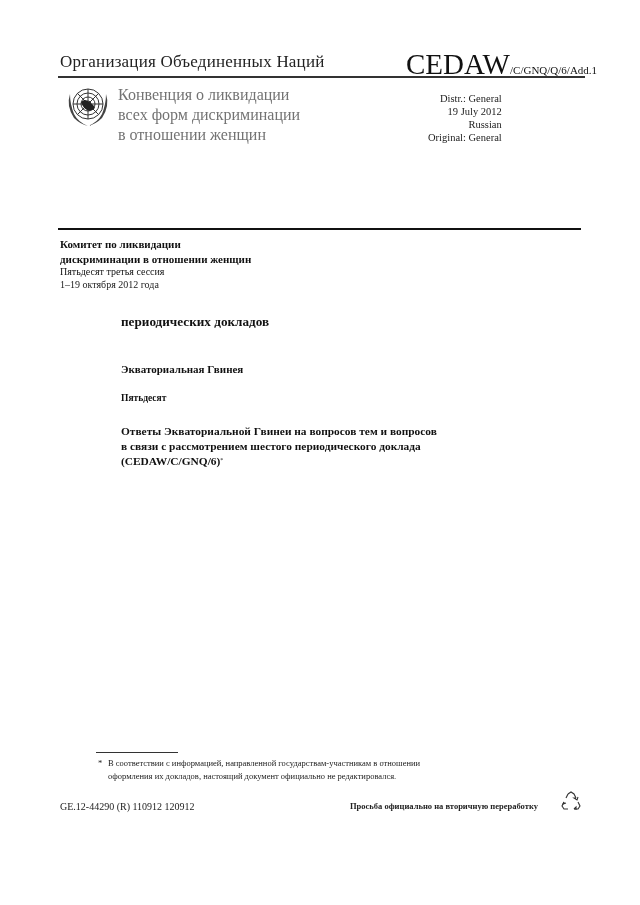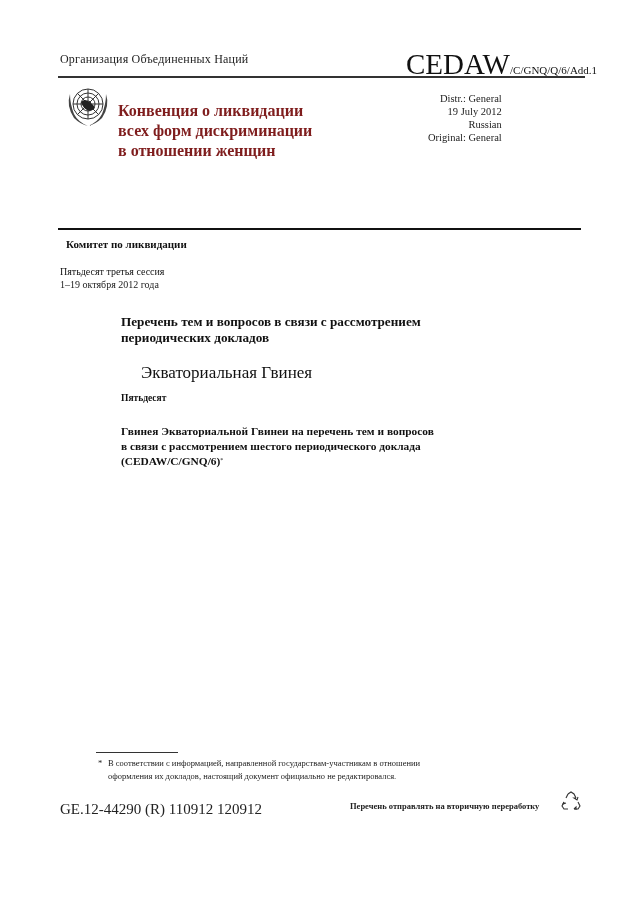--- a/index.html
+++ b/index.html
@@ -1,39 +1,39 @@
 <!DOCTYPE html>
 <html><head>
 <meta charset="utf-8">
 <style>
   html, body { margin:0; padding:0; }
   body { width:640px; height:905px; background:#ffffff; position:relative; overflow:hidden;
          font-family:"Liberation Serif","DejaVu Serif",serif; color:#111; }
   .abs { position:absolute; }
-  .org-name { left:60px; top:52px; font-size:12px; letter-spacing:0.2px; color:#222;text-align:center; }
+  .org-name { left:60px; top:52px; font-size:17px; letter-spacing:0.2px; color:#222;text-align:center; }
   .symbol { left:406px; top:48px; white-space:nowrap; color:#111; }
   .symbol .big { font-size:29px; }
   .symbol .small { font-size:11px; }
   .rule-top { left:58px; top:76px; width:527px; height:1.5px; background:#333; }
   .emblem { left:62px; top:80px; width:52px; height:52px; }
-  .conv-title { left:118px; top:85px; font-size:16px; font-weight:bold; line-height:20px; color:#7f1d1d;margin-top:16px; }
+  .conv-title { left:118px; top:85px; font-size:16px; font-weight:normal; line-height:20px; color:#737373; }
   .distr { left:428px; top:92px; font-size:10.5px; line-height:13px; color:#222;text-align:right; }
   .rule-thick { left:58px; top:228px; width:523px; height:2px; background:#111; }
-  .committee { left:60px; top:237px; font-size:11px; font-weight:bold; line-height:15px;margin-left:6px; }
+  .committee { left:60px; top:237px; font-size:11px; font-weight:bold; line-height:15px; }
   .session { left:60px; top:266px; font-size:10px; font-weight:normal; line-height:12px; }
   .dates { left:60px; top:278px; font-size:10px; line-height:13px; color:#222; }
   .list-title { left:121px; top:314px; font-size:13.2px; font-weight:bold; line-height:16px; }
-  .country { left:121px; top:363px; font-size:17px; font-weight:normal;margin-left:20px; }
+  .country { left:121px; top:363px; font-size:11px; font-weight:bold; }
   .addendum { left:121px; top:393px; font-size:9.5px; font-weight:bold; }
   .replies { left:121px; top:424px; font-size:11.4px; font-weight:bold; line-height:14.5px; }
   .replies sup { font-size:6px; vertical-align:3px; font-weight:normal; }
   .fn-rule { left:96px; top:752px; width:82px; height:1px; background:#333; }
   .footnote { left:108px; top:757px; font-size:8.5px; line-height:13px; color:#222; width:420px; }
   .footnote .mark { position:absolute; left:-10px; top:0; }
-  .job { left:60px; top:801px; font-size:15px; color:#222; }
+  .job { left:60px; top:801px; font-size:10px; color:#222; }
   .recycle-text { left:350px; top:801px; font-size:8.5px; font-weight:bold; color:#222; }
   .recycle-icon { left:560px; top:790px; width:22px; height:22px; }
 </style>
 </head>
 <body>
 
 <div class="abs org-name">Организация Объединенных Наций</div>
 <div class="abs symbol"><span class="big">CEDAW</span><span class="small">/C/GNQ/Q/6/Add.1</span></div>
 <div class="abs rule-top"></div>
 
@@ -67,46 +67,46 @@
   <div>Distr.: General</div>
   <div>19 July 2012</div>
   <div>Russian</div>
   <div>Original: General</div>
 </div>
 
 <div class="abs rule-thick"></div>
 
 <div class="abs committee">
   <div>Комитет по ликвидации</div>
+  <div>дискриминации в отношении женщин</div>
 </div>
 <div class="abs session">Пятьдесят третья сессия</div>
 <div class="abs dates">1–19 октября 2012 года</div>
 
 <div class="abs list-title">
-  <div>Перечень тем и вопросов в связи с рассмотрением</div>
   <div>периодических докладов</div>
 </div>
 <div class="abs country">Экваториальная Гвинея</div>
 <div class="abs addendum">Пятьдесят</div>
 
 <div class="abs replies">
-  <div>Гвинея Экваториальной Гвинеи на перечень тем и вопросов</div>
+  <div>Ответы Экваториальной Гвинеи на вопросов тем и вопросов</div>
   <div>в связи с рассмотрением шестого периодического доклада</div>
   <div><span>(CEDAW/C/GNQ/6)</span><sup>*</sup></div>
 </div>
 
 <div class="abs fn-rule"></div>
 <div class="abs footnote">
   <span class="mark">*</span>
   <div>В соответствии с информацией, направленной государствам-участникам в отношении</div>
   <div>оформления их докладов, настоящий документ официально не редактировался.</div>
 </div>
 
 <div class="abs job">GE.12-44290  (R)  110912  120912</div>
-<div class="abs recycle-text">Перечень отправлять на вторичную переработку</div>
+<div class="abs recycle-text">Просьба официально на вторичную переработку</div>
 <div class="abs recycle-icon">
   <svg width="22" height="22" viewBox="0 0 22 22">
     <g fill="none" stroke="#333" stroke-width="1.1">
       <path d="M8 4 l3 -2 l3 2 l2 4"></path>
       <path d="M16 8 l-2 0 l3 2 l1 -3"></path>
       <path d="M18 12 l2 4 l-2 3 l-4 0"></path>
       <path d="M14 19 l2 -2 l0 3"></path>
       <path d="M8 19 l-4 0 l-2 -3 l2 -4"></path>
       <path d="M4 12 l-1 2 l3 -1"></path>
       <path d="M6 8 l2 -4"></path>

